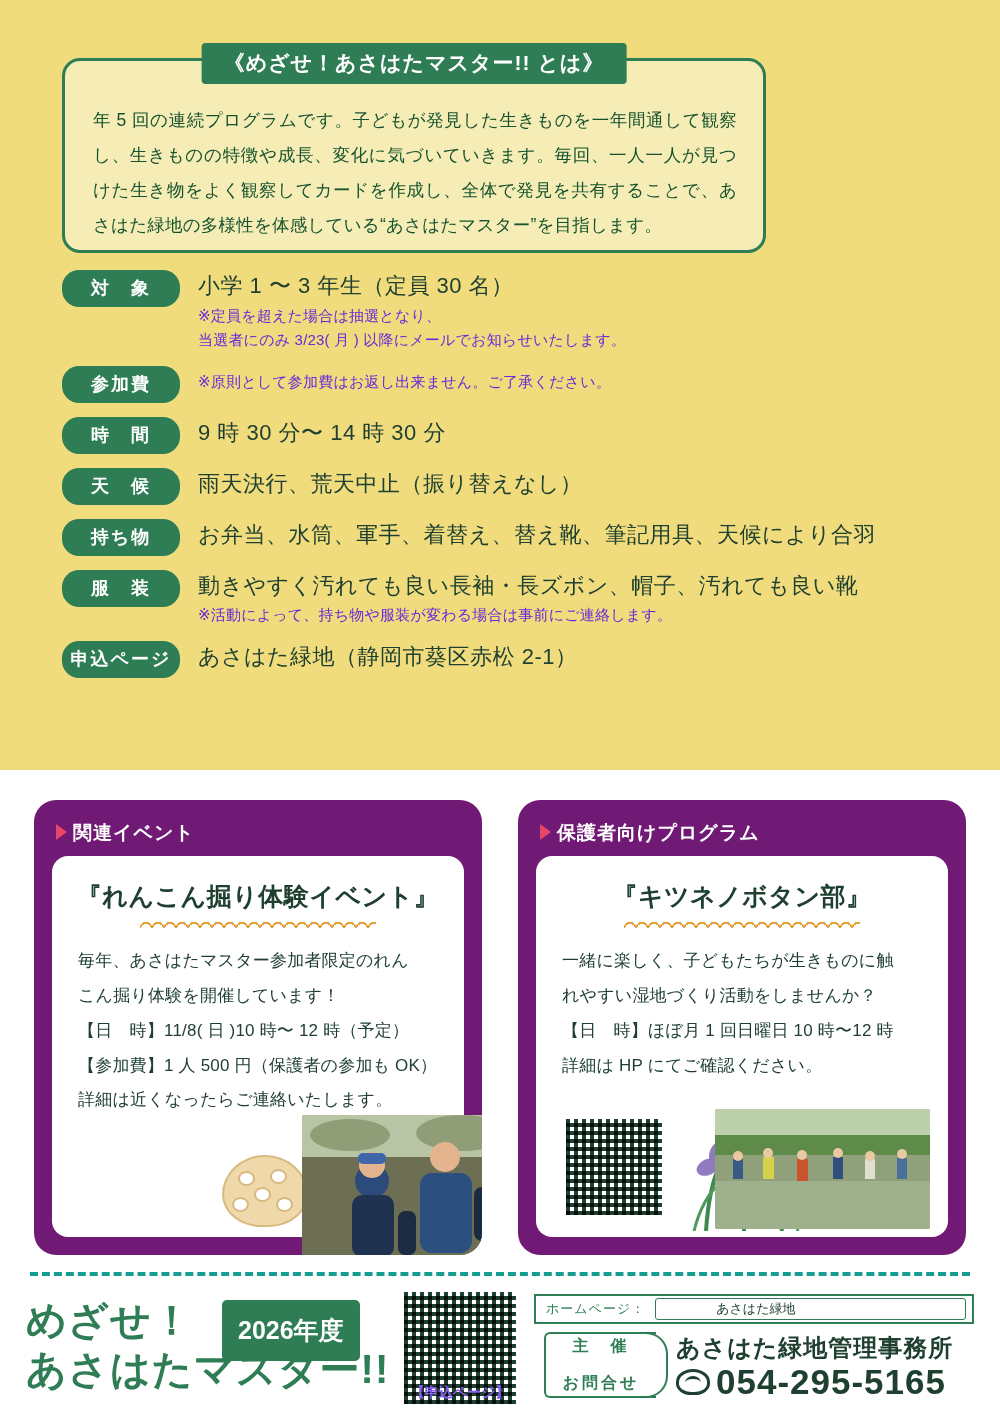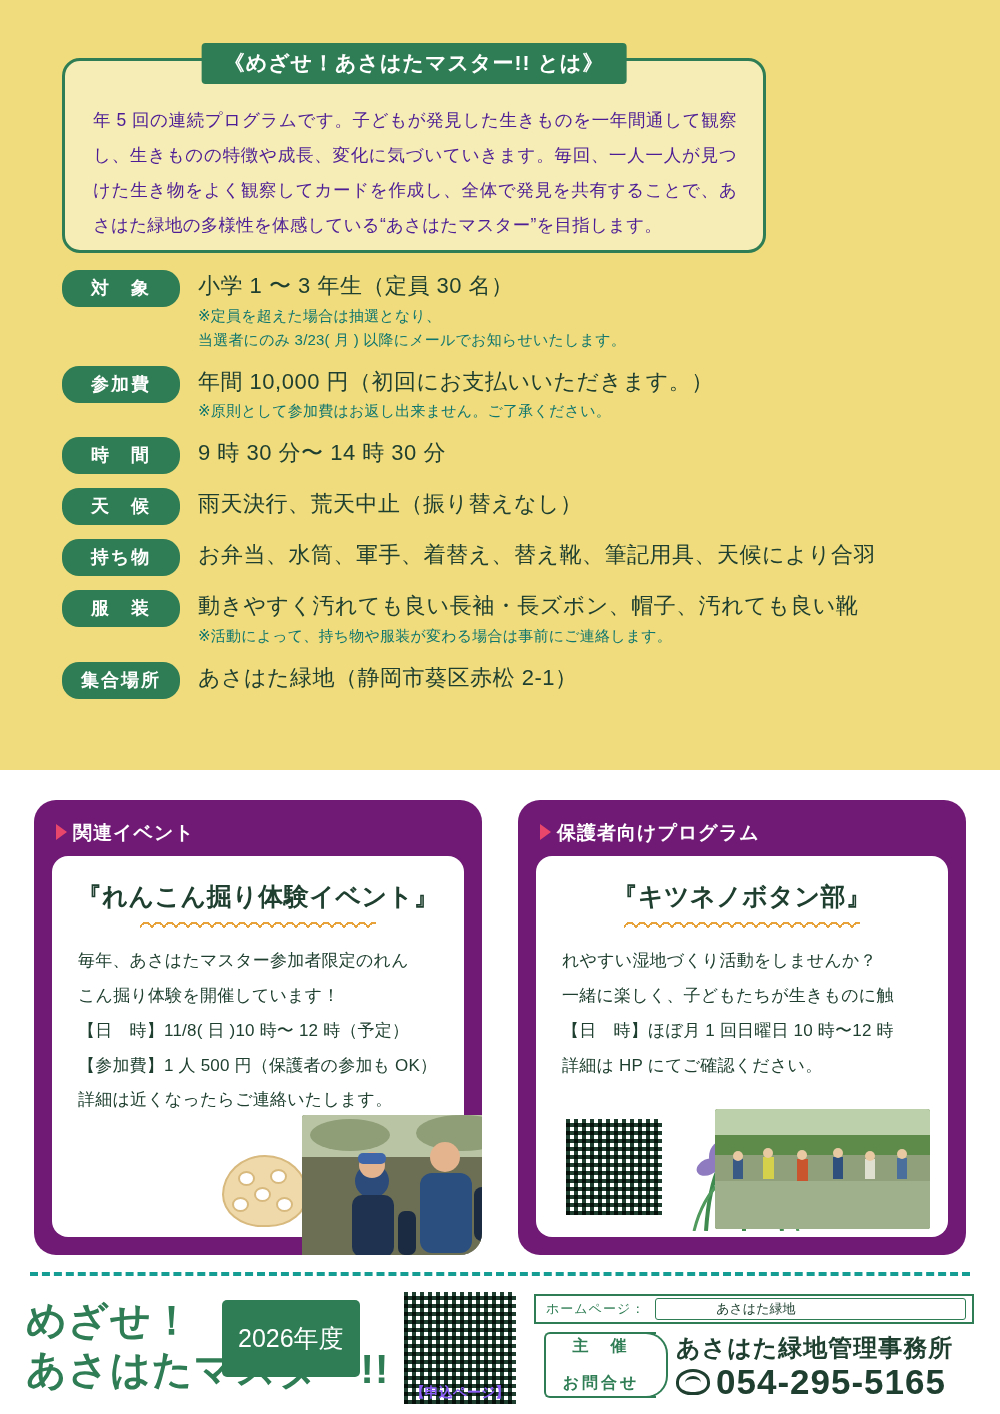--- a/index.html
+++ b/index.html
@@ -38,21 +38,21 @@
     letter-spacing:1px;
     padding:6px 22px 7px;
     border-radius:4px;
     white-space:nowrap;
   }
   .intro-body{
     position:absolute;
     left:28px; right:26px; top:42px;
     font-size:17.5px;
     line-height:2.0;
-    color:#4c1d95;
+    color:#14532d;
     letter-spacing:0.2px;
     text-align:justify;
   }
 
   
   .info-list{
     position:absolute;
     left:62px; top:270px; width:890px;
   }
   .info-row{
@@ -74,21 +74,21 @@
   }
   .info-content{ flex:1; padding-top:1px; }
   .info-main{
     font-size:22px;
     color:#1f4030;
     letter-spacing:0.5px;
     line-height:1.35;
   }
   .info-note{
     font-size:15px;
-    color:#0f766e;
+    color:#6d28d9;
     line-height:1.6;
     margin-top:3px;
     letter-spacing:0.2px;
   }
 
   
   .card{
     position:absolute;
     top:800px;
     width:448px; height:455px;
@@ -197,22 +197,22 @@
   
   .footer{ position:absolute; left:0; top:1288px; width:1000px; height:126px; }
   .mezase{
     position:absolute; left:26px; top:8px;
     font-size:40px; font-weight:bold; color:#2e7d54;
     letter-spacing:1px; line-height:1.22;
   }
   .year-badge{
     position:absolute; left:222px; top:12px;
     background:#2e7d54; color:#fff;
-    font-size:25px; font-weight:normal;
-    padding:22px 16px; border-radius:5px;
+    font-size:25px; font-weight:bold;
+    padding:14px 16px; border-radius:5px;
   }
   .qr-footer{ position:absolute; left:404px; top:4px; width:112px; height:112px; }
   .qr-cap{
     position:absolute; left:398px; top:96px; width:124px;
     text-align:center; font-size:14px; font-weight:bold; color:#8b5cf6;
   }
   .hp-row{
     position:absolute; left:534px; top:6px; width:440px; height:30px;
     border:2px solid #2e7d54; border-radius:0;
     display:flex; align-items:center;
@@ -272,21 +272,20 @@
       <div class="info-content">
         <div class="info-main">小学 1 〜 3 年生（定員 30 名）</div>
         <div class="info-note" style="white-space:pre-line">※定員を超えた場合は抽選となり、
 当選者にのみ 3/23( 月 ) 以降にメールでお知らせいたします。</div>
       </div>
     </div>
 
     <div class="info-row">
       <div class="info-label">参加費</div>
       <div class="info-content">
-        <div class="info-main">年間 10,000 円（初回にお支払いいただきます。）</div>
         <div class="info-note" style="white-space:pre-line">※原則として参加費はお返し出来ません。ご了承ください。</div>
       </div>
     </div>
 
     <div class="info-row">
       <div class="info-label">時　間</div>
       <div class="info-content">
         <div class="info-main">9 時 30 分〜 14 時 30 分</div>
       </div>
     </div>
@@ -307,21 +306,21 @@
 
     <div class="info-row">
       <div class="info-label">服　装</div>
       <div class="info-content">
         <div class="info-main">動きやすく汚れても良い長袖・長ズボン、帽子、汚れても良い靴</div>
         <div class="info-note" style="white-space:pre-line">※活動によって、持ち物や服装が変わる場合は事前にご連絡します。</div>
       </div>
     </div>
 
     <div class="info-row">
-      <div class="info-label">集合場所</div>
+      <div class="info-label">申込ページ</div>
       <div class="info-content">
         <div class="info-main">あさはた緑地（静岡市葵区赤松 2-1）</div>
       </div>
     </div>
 
   </div>
 </div>
 
 <div class="card card-left">
   <div class="card-tag">
@@ -367,22 +366,22 @@
 </div>
 
 <div class="card card-right">
   <div class="card-tag">
     <span class="tri"></span><span>保護者向けプログラム</span>
   </div>
   <div class="card-inner">
     <div class="card-title">『キツネノボタン部』</div>
     <div class="wavy"></div>
     <div class="card-text">
+      <div>一緒に楽しく、子どもたちが生きものに触</div>
       <div>れやすい湿地づくり活動をしませんか？</div>
-      <div>一緒に楽しく、子どもたちが生きものに触</div>
       <div>【日　時】ほぼ月 1 回日曜日 10 時〜12 時</div>
       <div>詳細は HP にてご確認ください。</div>
     </div>
 
     <div class="qr qr-card"></div>
 
     <svg class="iris" viewBox="0 0 120 110">
       <path d="M20 110 C22 80 26 60 34 44" stroke="#3f8a4e" stroke-width="4" fill="none"></path>
       <path d="M58 110 C58 78 58 58 58 40" stroke="#3f8a4e" stroke-width="4" fill="none"></path>
       <path d="M96 110 C92 82 88 62 80 46" stroke="#3f8a4e" stroke-width="4" fill="none"></path>

